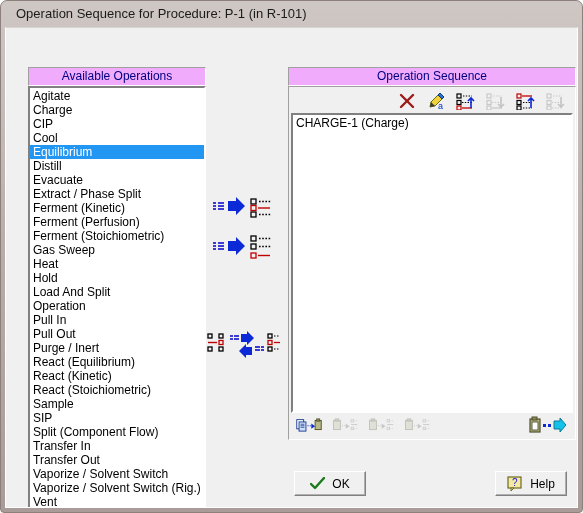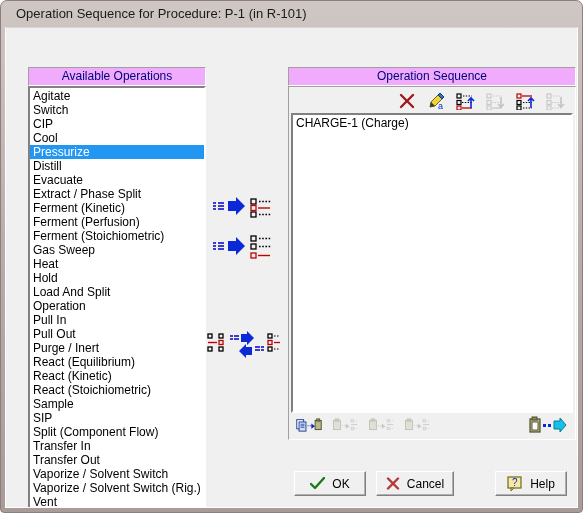--- a/index.html
+++ b/index.html
@@ -115,24 +115,24 @@
   <div class="titlebar">
     <div class="title-text">Operation Sequence for Procedure: P-1 (in R-101)</div>
   </div>
 
   <div class="client">
 
     <div class="panel" id="avail-panel">
       <div class="panel-header">Available Operations</div>
       <div class="listbox" id="avail-list">
           <div class="lb-item">Agitate</div>
-          <div class="lb-item">Switch</div>
+          <div class="lb-item">Charge</div>
           <div class="lb-item">CIP</div>
           <div class="lb-item">Cool</div>
-          <div class="lb-item sel">Pressurize</div>
+          <div class="lb-item sel">Equilibrium</div>
           <div class="lb-item">Distill</div>
           <div class="lb-item">Evacuate</div>
           <div class="lb-item">Extract / Phase Split</div>
           <div class="lb-item">Ferment (Kinetic)</div>
           <div class="lb-item">Ferment (Perfusion)</div>
           <div class="lb-item">Ferment (Stoichiometric)</div>
           <div class="lb-item">Gas Sweep</div>
           <div class="lb-item">Heat</div>
           <div class="lb-item">Hold</div>
           <div class="lb-item">Load And Split</div>
@@ -383,29 +383,20 @@
       </div>
     </div>
 
     <div class="dlgbtn" id="ok-button">
       <svg width="15" height="13" viewBox="0 0 15 13">
         <path d="M1 7 l4 4 L14 1" fill="none" stroke="#1a7a1a" stroke-width="2.4" stroke-linecap="round" stroke-linejoin="round"></path>
       </svg>
       <span>OK</span>
     </div>
 
-    <div class="dlgbtn" id="cancel-button">
-      <svg width="14" height="13" viewBox="0 0 14 13">
-        <g stroke="#b33a3a" stroke-width="2.4" stroke-linecap="round">
-          <path d="M2 1.5 L12 11.5"></path>
-            <path d="M12 1.5 L2 11.5"></path>
-        </g>
-      </svg>
-      <span>Cancel</span>
-    </div>
 
     <div class="dlgbtn" id="help-button">
       <svg width="16" height="15" viewBox="0 0 16 15">
         <rect x="1" y="1" width="13" height="11" fill="#f5e9a8" stroke="#6b6b1b" stroke-width="1.2"></rect>
         <path d="M4 12 l0 3 3 -3 z" fill="#f5e9a8" stroke="#6b6b1b" stroke-width="1"></path>
         <text x="5" y="10" font-size="10" fill="#1a1acc" font-family="'Liberation Sans',sans-serif">?</text>
       </svg>
       <span>Help</span>
     </div>
 

